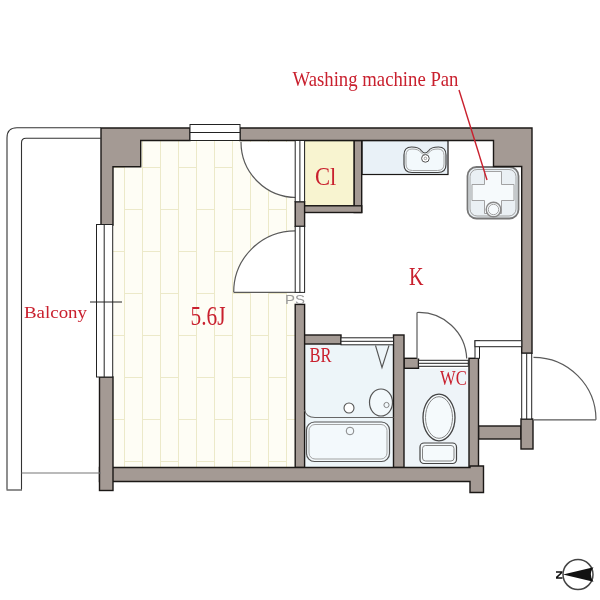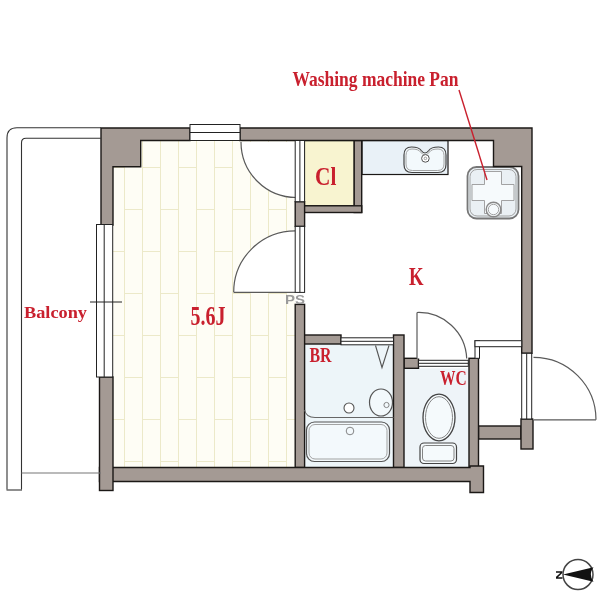--- a/index.html
+++ b/index.html
@@ -1,16 +1,16 @@
 <!DOCTYPE html>
 <html><head>
 <meta charset="utf-8">
 <style>
   html,body{margin:0;padding:0;background:#fff;}
-  #page{width:592px;height:600px;position:relative;font-family:"Liberation Serif",serif;font-weight:bold;}
+  #page{width:592px;height:600px;position:relative;font-family:"Liberation Serif",serif;}
 </style>
 </head>
 <body>
 <div id="page">
 <svg width="600" height="600" viewBox="0 0 600 600">
 <defs>
 <pattern id="fl" x="88" y="125" width="36" height="84" patternUnits="userSpaceOnUse">
   <path d="M0.5,0 V84 M18.5,0 V84 M0,0.5 H18.5 M18.5,42.5 H36" stroke="#ece9c9" stroke-width="1" fill="none"></path>
 </pattern>
 </defs>

